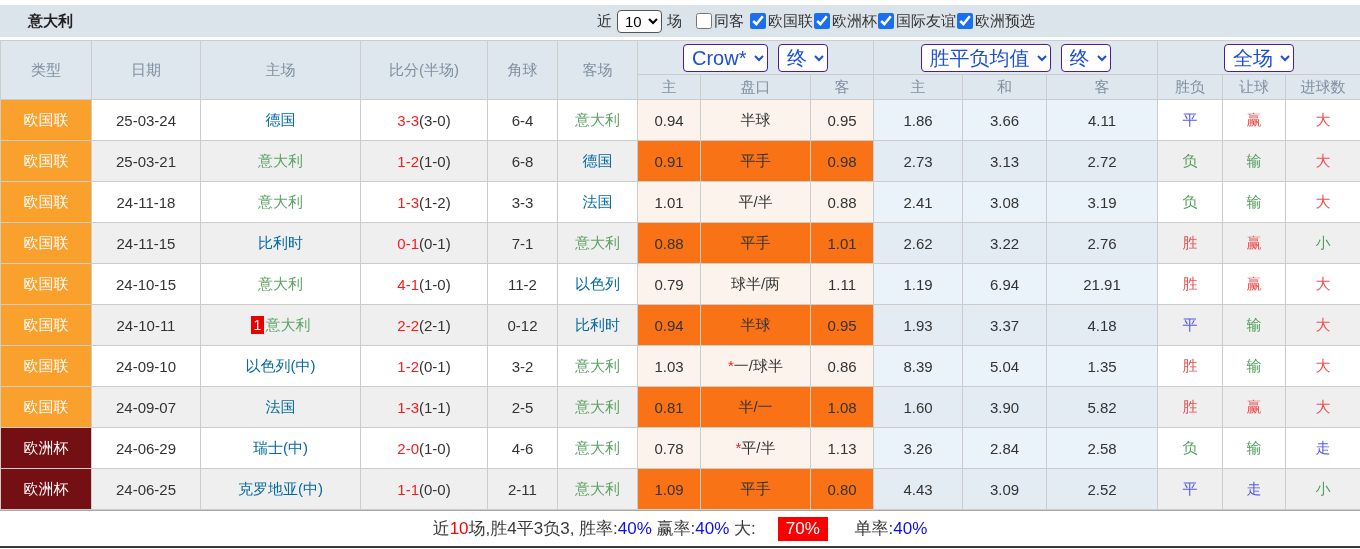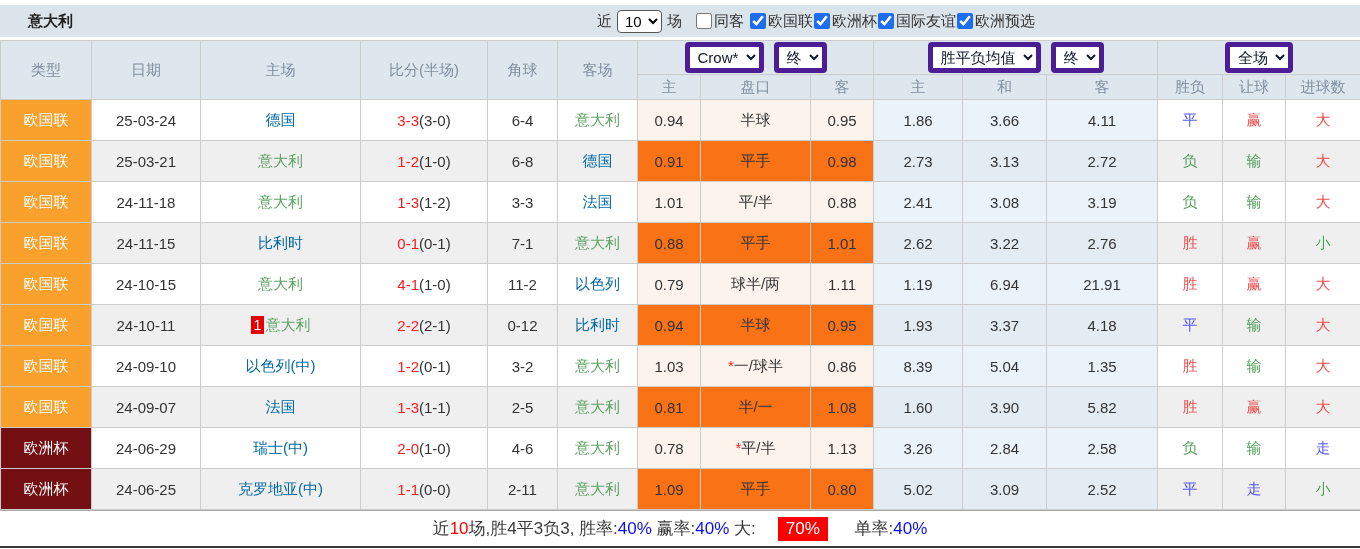--- a/index.html
+++ b/index.html
@@ -29,22 +29,22 @@
   table.grid { width:1360px; border-collapse:collapse; table-layout:fixed; }
   table.grid th, table.grid td {
     border:1px solid #ccc; text-align:center; vertical-align:middle;
     overflow:hidden; white-space:nowrap; font-weight:normal;
   }
   thead th { background:#dee6ee; color:#7f8fa0; font-size:15px; border-color:#c6d0da; }
   tr.group-row th { height:34px; }
   tr.sub-row th { height:25px; }
   .selwrap { display:flex; justify-content:center; align-items:center; gap:10px; }
   .selwrap select {
-    font-size:15px; padding:1px 4px; border:5px solid #4c1d95; border-radius:4px;
-    background:#fff; color:#0f172a;
+    font-size:20px; padding:1px 4px; border:1px solid #4c1d95; border-radius:4px;
+    background:#fff; color:#1d4ed8;
   }
   tbody td { height:41px; font-size:15px; color:#333; background:#fff; }
   tbody tr.striped td { background:#efefef; }
   td.league-cell { color:#fff; font-size:15px; border-color:#ccc; }
   td.league-cell.nations { background:#faa12d !important; }
   td.league-cell.euro { background:#740f13 !important; }
   tbody td.odds-col { background:#fcf4ec; }
   tbody tr.striped td.odds-col { background:#f97316; }
   tbody td.avg-col { background:#eaf3fa; }
   tbody tr.striped td.avg-col { background:#e3ecf3; }
@@ -324,21 +324,21 @@
       <tr class="striped">
         <td class="league-cell euro">欧洲杯</td>
         <td>24-06-25</td>
         <td><span class="t-dark">克罗地亚(中)</span></td>
         <td><span class="score-ft">1-1</span><span class="score-ht">(0-0)</span></td>
         <td>2-11</td>
         <td><span class="t-green">意大利</span></td>
         <td class="odds-col">1.09</td>
         <td class="odds-col"><span>平手</span></td>
         <td class="odds-col">0.80</td>
-        <td class="avg-col">5.02</td>
+        <td class="avg-col">4.43</td>
         <td class="avg-col">3.09</td>
         <td class="avg-col">2.52</td>
         <td class="c-blue">平</td>
         <td class="c-blue">走</td>
         <td class="c-green">小</td>
       </tr>
     </tbody>
 </table>
 
 <div class="footer" id="footer">

